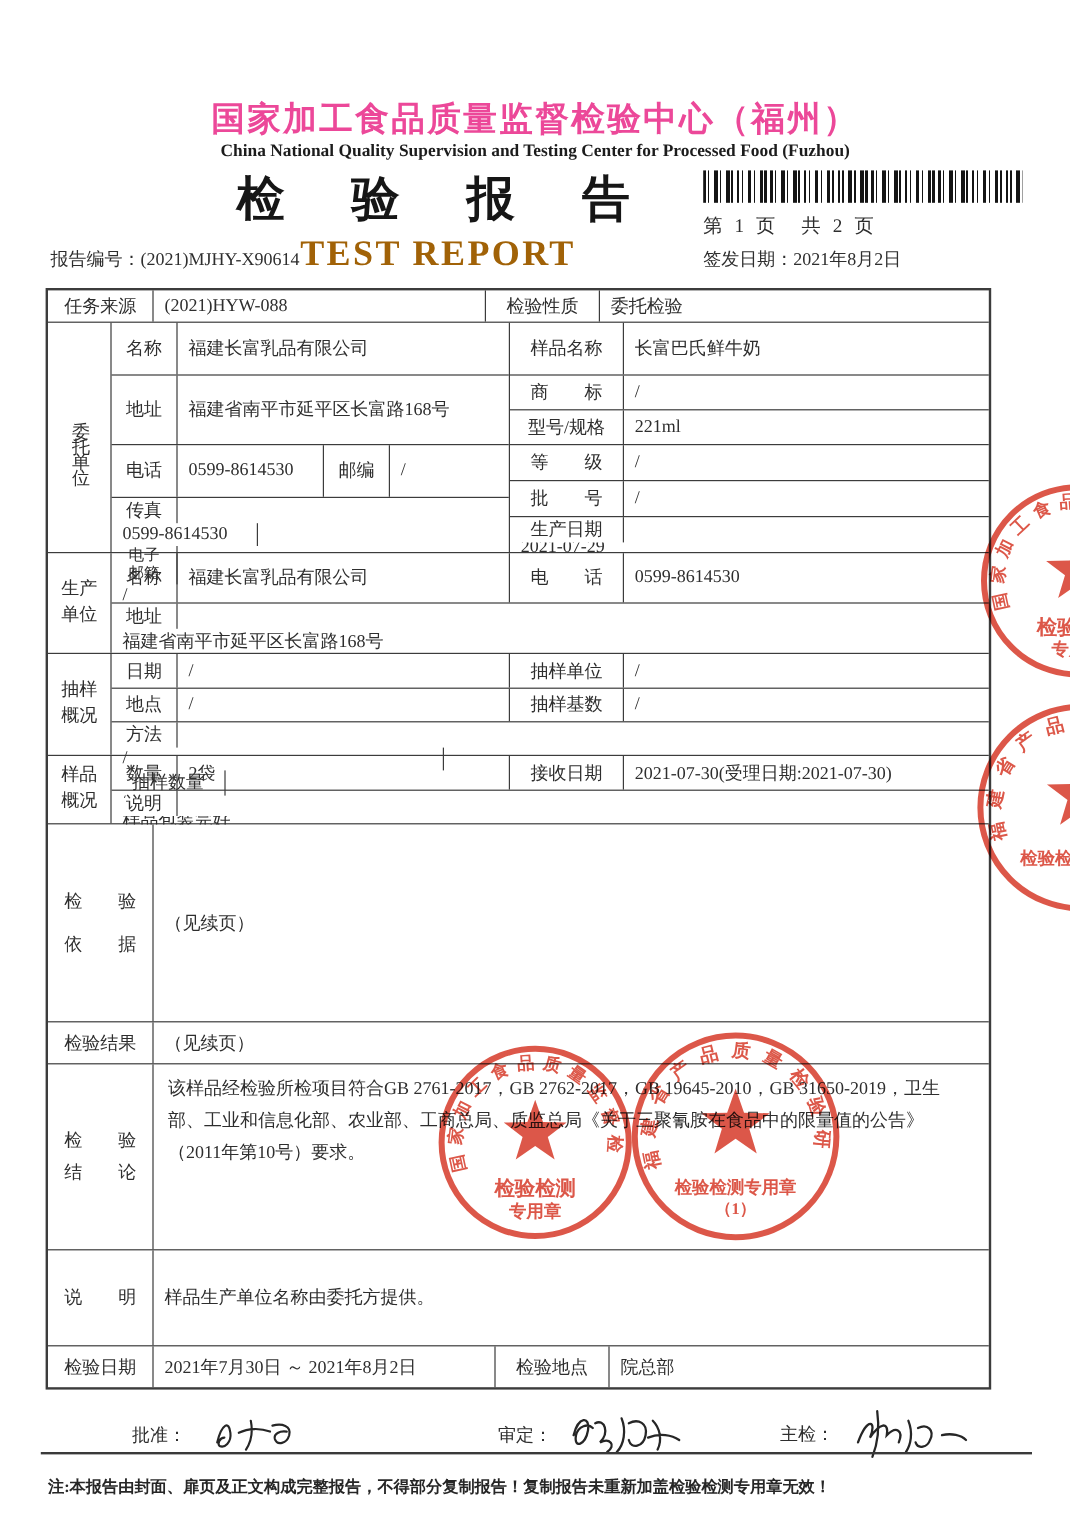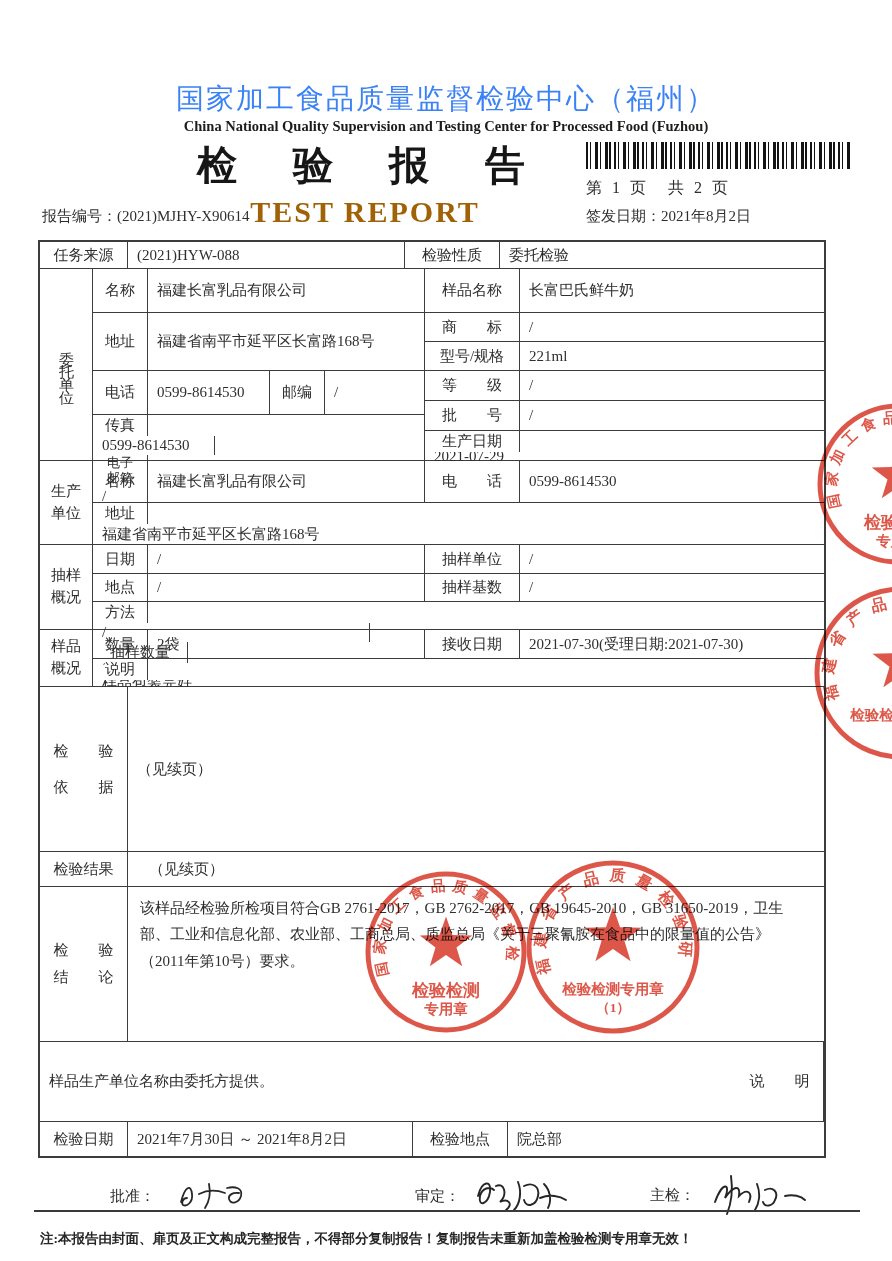--- a/index.html
+++ b/index.html
@@ -6,21 +6,21 @@
     --bd:#3c3c3c;
     --ink:#2e2e2e;
     --red:#d8402f;
   }
   *{box-sizing:border-box;margin:0;padding:0;}
   html,body{background:#888;}
   body{font-family:"Liberation Serif","DejaVu Serif",serif;color:var(--ink);}
   .page{position:relative;width:892px;height:1261px;background:#ffffff;margin:0 auto;overflow:hidden;}
 
   
-  .t-cn{position:absolute;top:80px;left:0;width:100%;text-align:center;font-size:28px;font-weight:normal;letter-spacing:2px;color:#3b82f6;}
+  .t-cn{position:absolute;top:80px;left:0;width:100%;text-align:center;font-size:28px;font-weight:bold;letter-spacing:2px;color:#ec4899;}
   .t-en{position:absolute;top:118px;left:0;width:100%;text-align:center;font-size:14.5px;font-weight:bold;color:#1c1c1c;}
   .rep-block{position:absolute;top:138px;left:150px;width:430px;text-align:center;}
   .rep-cn{font-size:40px;font-weight:bold;letter-spacing:8px;color:#161616;}
   .rep-en{font-size:30px;font-weight:bold;letter-spacing:2px;color:#a16207;margin-top:2px;}
   .barcode{position:absolute;left:586px;top:142px;width:266px;height:27px;
     background:repeating-linear-gradient(90deg,#141414 0 2px,#fff 2px 4px,#141414 4px 5px,#fff 5px 9px,#141414 9px 12px,#fff 12px 14px,#141414 14px 15px,#fff 15px 19px,#141414 19px 22px,#fff 22px 23px,#141414 23px 25px,#fff 25px 28px);}
   .pageinfo{position:absolute;left:586px;top:178px;font-size:16px;letter-spacing:3px;}
   .issue{position:absolute;left:586px;top:207px;font-size:15px;}
   .repno{position:absolute;left:42px;top:207px;font-size:15px;}
 
@@ -40,21 +40,21 @@
   .wV1{width:122px;flex:none;}
   .wV2{width:100px;flex:none;}
   .wC10{width:285px;flex:none;}
   .f1{flex:1;}
   .leftcol{width:332px;flex:none;display:flex;flex-direction:column;border-right:1.5px solid var(--bd);}
   .rightcol{flex:1;display:flex;flex-direction:column;}
   .lrow,.rrow{display:flex;border-bottom:1.5px solid var(--bd);flex:none;}
   .lrow:last-child,.rrow:last-child{border-bottom:none;flex-direction:column;}
   .h27{height:27px;}.h44{height:44px;}.h58{height:58px;}.h46{height:46px;}
   .h29{height:29px;}.h30{height:30px;}.h42{height:42px;}.h28{height:28px;}
-  .h165{height:165px;}.h35{height:35px;gap:12px;}.h155{height:155px;}.h80{height:80px;}.h34{height:34px;}.h192{height:192px;}.h84{height:84px;}.h85{height:85px;}.h57{height:57px;}
+  .h165{height:165px;}.h35{height:35px;}.h155{height:155px;}.h80{height:80px;}.h34{height:34px;}.h192{height:192px;}.h84{height:84px;}.h85{height:85px;}.h57{height:57px;}
   .vert{writing-mode:vertical-lr;text-orientation:upright;letter-spacing:13px;justify-content:center;}
   .ml{white-space:pre-line;text-align:right;line-height:1.45;}
   .stacked2{display:flex;flex-direction:column;justify-content:center;gap:17px;text-align:center;}
   .stacked2.tight{gap:8px;}
   .smalllab{font-size:13px;line-height:1.15;}
   .concl{display:block;padding:8px 12px;line-height:1.75;align-items:flex-start;}
 
   
   .sigrow{position:absolute;left:0;top:1162px;width:100%;height:60px;font-size:15px;}
   .sigitem{position:absolute;display:flex;align-items:center;gap:10px;}
@@ -220,22 +220,22 @@
 
     <div class="band h155">
       <div class="cell wAB stacked2 tight">
         <div>检　　验</div>
         <div>结　　论</div>
       </div>
       <div class="cell f1 last concl">该样品经检验所检项目符合GB 2761-2017，GB 2762-2017，GB 19645-2010，GB 31650-2019，卫生部、工业和信息化部、农业部、工商总局、质监总局《关于三聚氰胺在食品中的限量值的公告》（2011年第10号）要求。</div>
     </div>
 
     <div class="band h80">
+      <div class="cell lab wAB">说　　明</div>
       <div class="cell val f1 last">样品生产单位名称由委托方提供。</div>
-      <div class="cell lab wAB">说　　明</div>
     </div>
 
     <div class="band h34">
       <div class="cell lab wAB">检验日期</div>
       <div class="cell val wC10">2021年7月30日 ～ 2021年8月2日</div>
       <div class="cell lab wD">检验地点</div>
       <div class="cell val f1 last">院总部</div>
     </div>
   </div>
 

